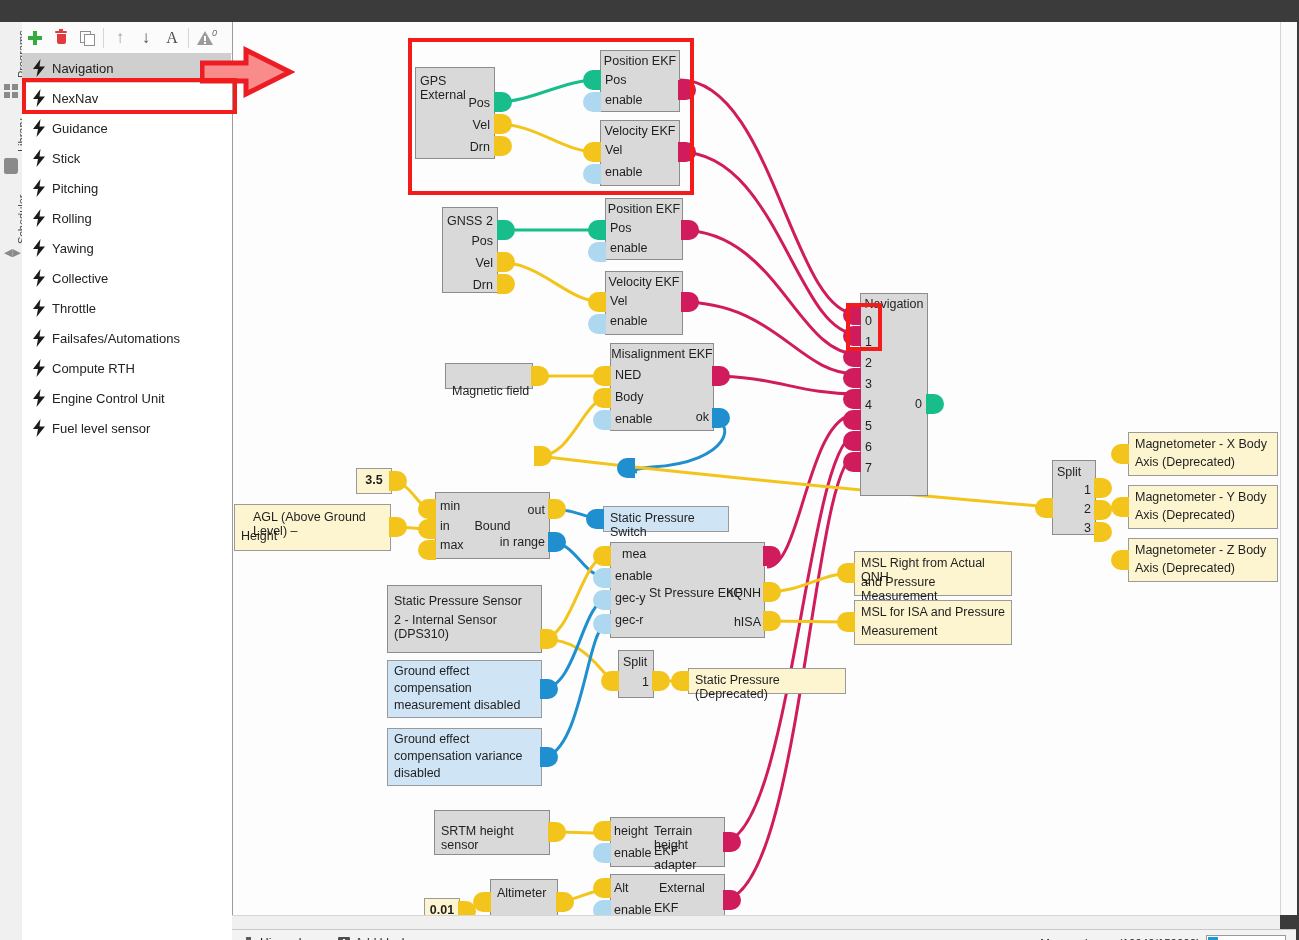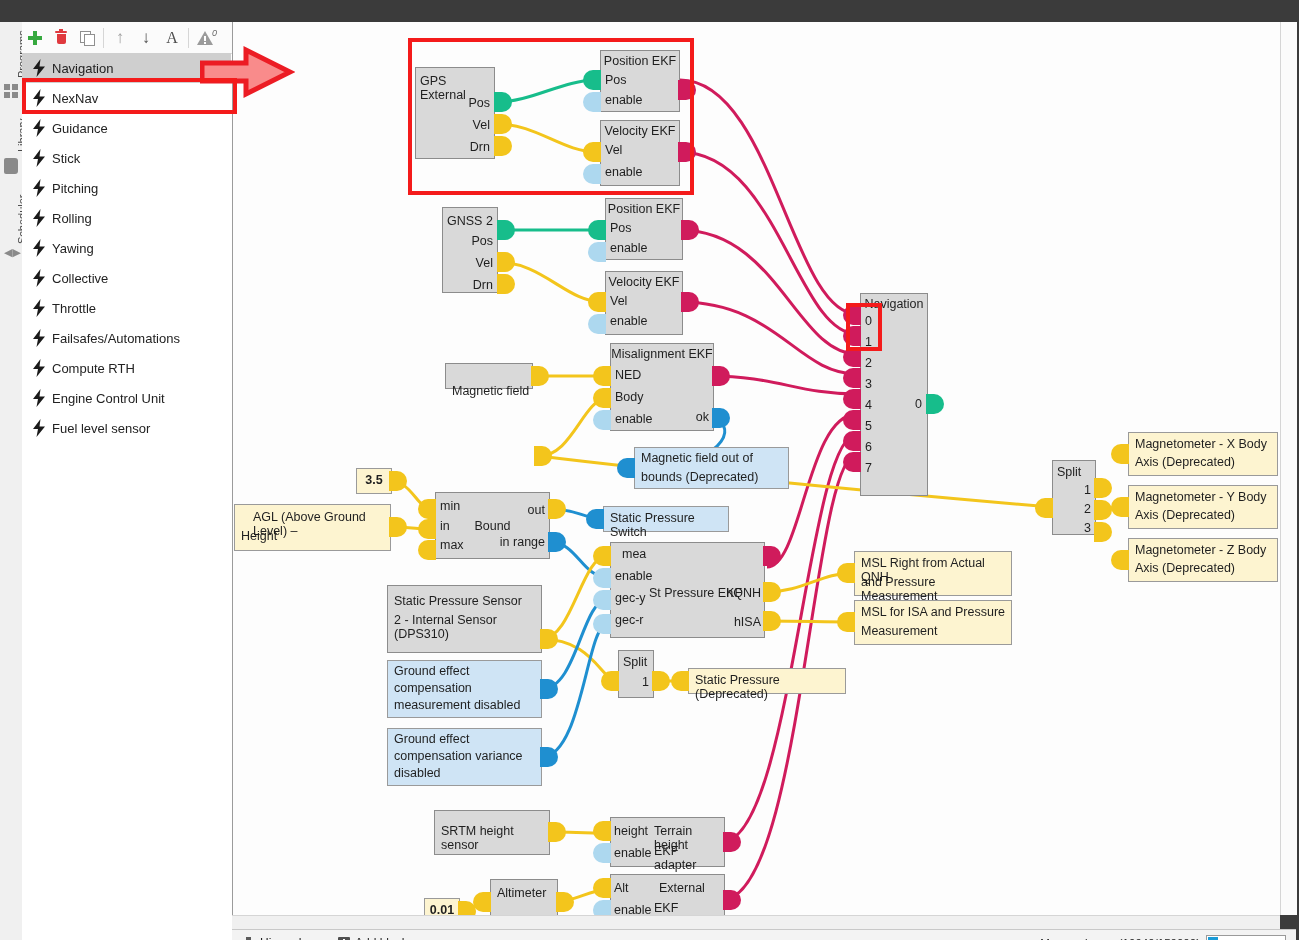--- a/index.html
+++ b/index.html
@@ -455,24 +455,20 @@
         <div class="tl" style="left:4px;top:45px;">max</div>
         <div class="tl" style="right:4px;top:10px;">out</div>
         <div class="tl" style="right:4px;top:42px;">in range</div>
       </div>
       <div class="port in p-y" style="left:186px;top:477px;"></div>
       <div class="port in p-y" style="left:186px;top:497px;"></div>
       <div class="port in p-y" style="left:186px;top:518px;"></div>
       <div class="port out p-y" style="left:316px;top:477px;"></div>
       <div class="port out p-db" style="left:316px;top:510px;"></div>
 
-      <div class="node bluebox" style="left:402px;top:425px;width:155px;height:42px;">
-        <div class="tl" style="left:6px;top:3px;">Magnetic field out of</div>
-        <div class="tl" style="left:6px;top:22px;">bounds (Deprecated)</div>
-      </div>
       <div class="port in p-db" style="left:385px;top:436px;"></div>
 
       <div class="node bluebox" style="left:371px;top:484px;width:126px;height:26px;">
         <div class="tl" style="left:6px;top:4px;">Static Pressure Switch</div>
       </div>
       <div class="port in p-db" style="left:354px;top:487px;"></div>
 
       <div class="node" style="left:378px;top:520px;width:155px;height:96px;">
         <div class="tl" style="left:38px;top:43px;">St Pressure EKF</div>
         <div class="tl" style="left:4px;top:4px;margin-left:7px;">mea</div>

